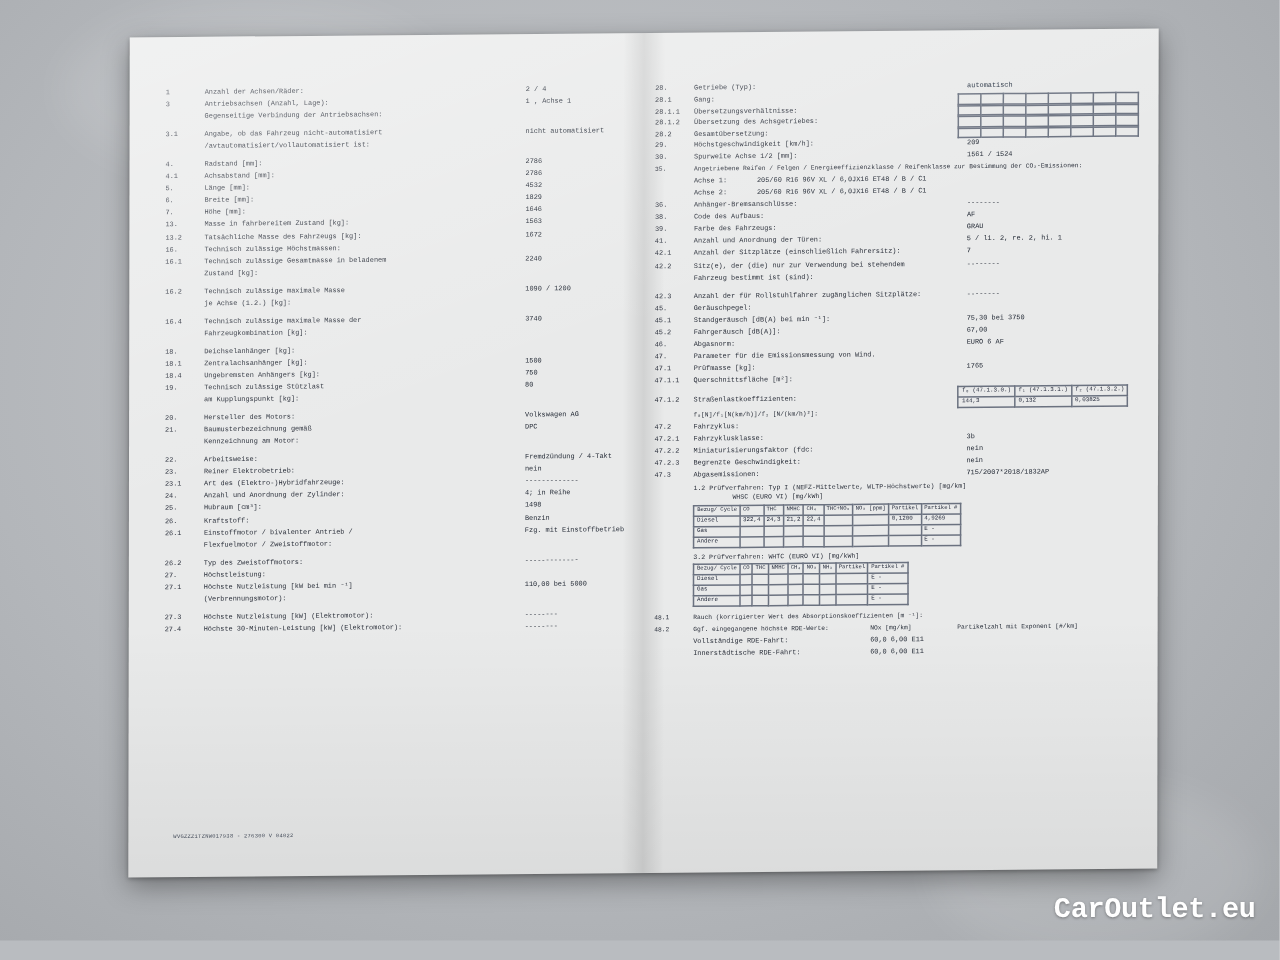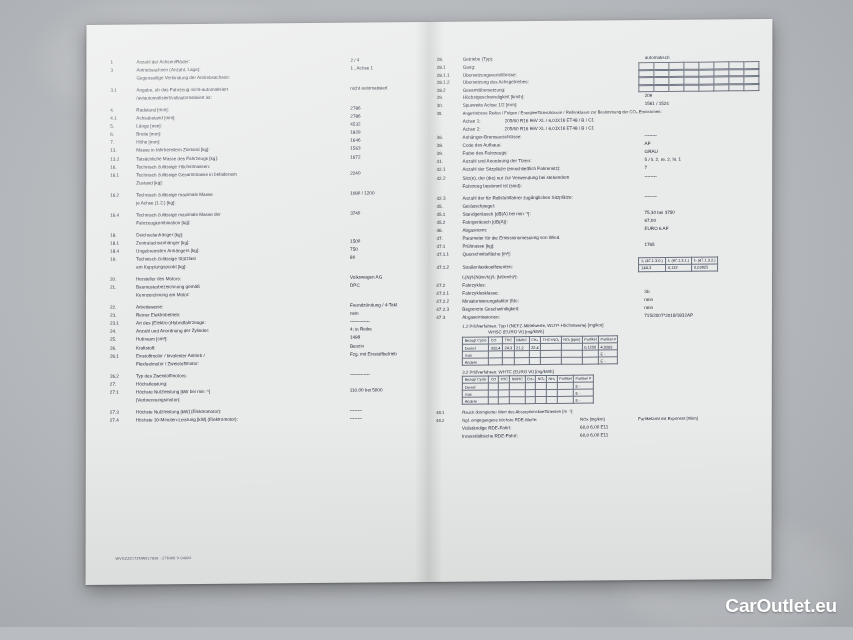--- a/index.html
+++ b/index.html
@@ -8,20 +8,21 @@
     width: 853px; height: 640px;
     overflow: hidden;
     background: #b9bcc0;
     font-family: "Liberation Sans", sans-serif;
   }
   #stage {
     position: relative;
     width: 853px; height: 627px;
     background: radial-gradient(ellipse at 45% 40%, #c6c8cb 0%, #b3b6ba 60%, #a4a7ab 100%);
     overflow: hidden;
+    font-family: Liberation Mono, monospace;
   }
   
   #paper {
     position: absolute;
     left: 86px; top: 22px;
     width: 686px; height: 560px;
     background: #e9eaea;
     transform: rotate(-0.5deg) skewX(-0.6deg);
     box-shadow: 0 6px 18px rgba(0,0,0,0.35), 0 1px 3px rgba(0,0,0,0.3);
   }

